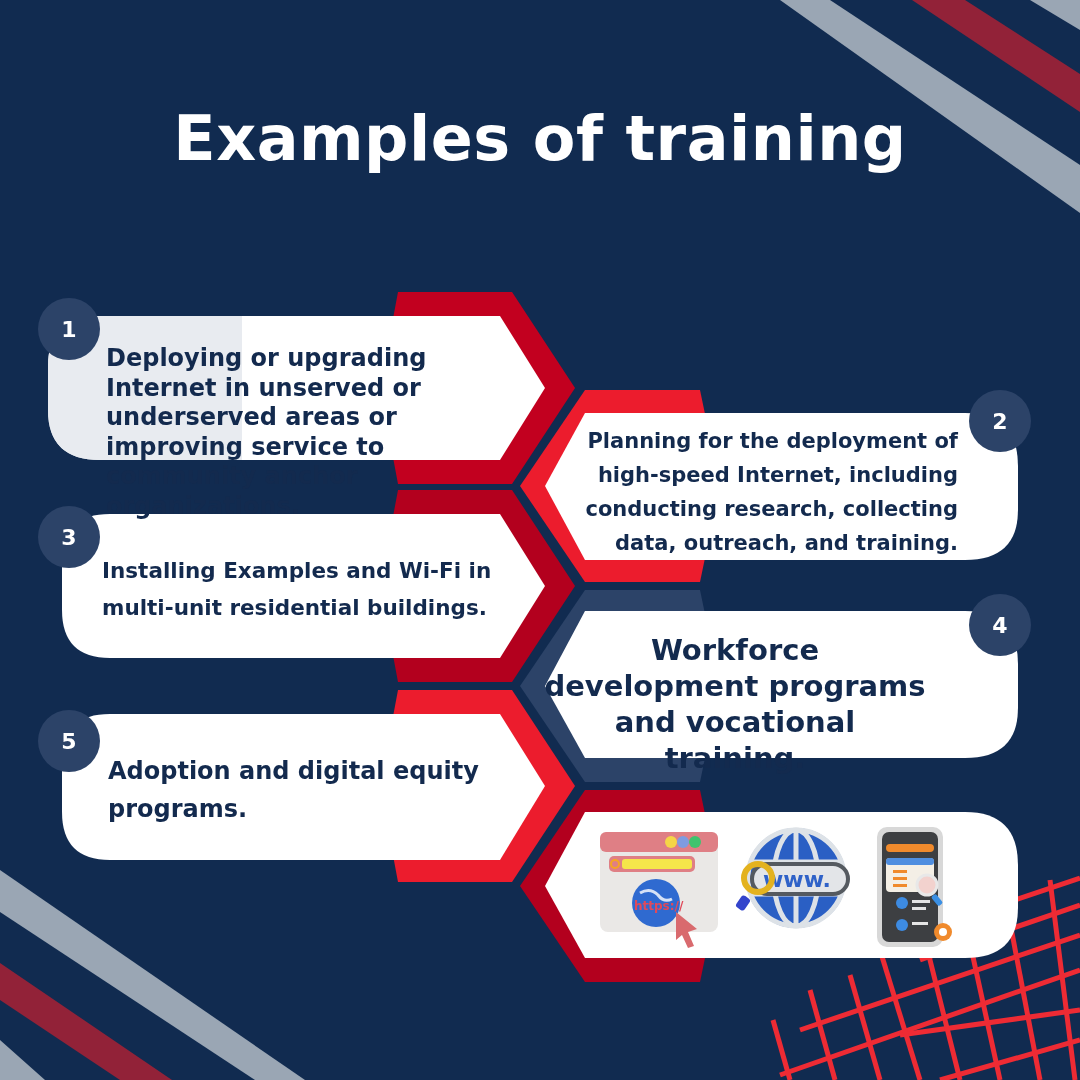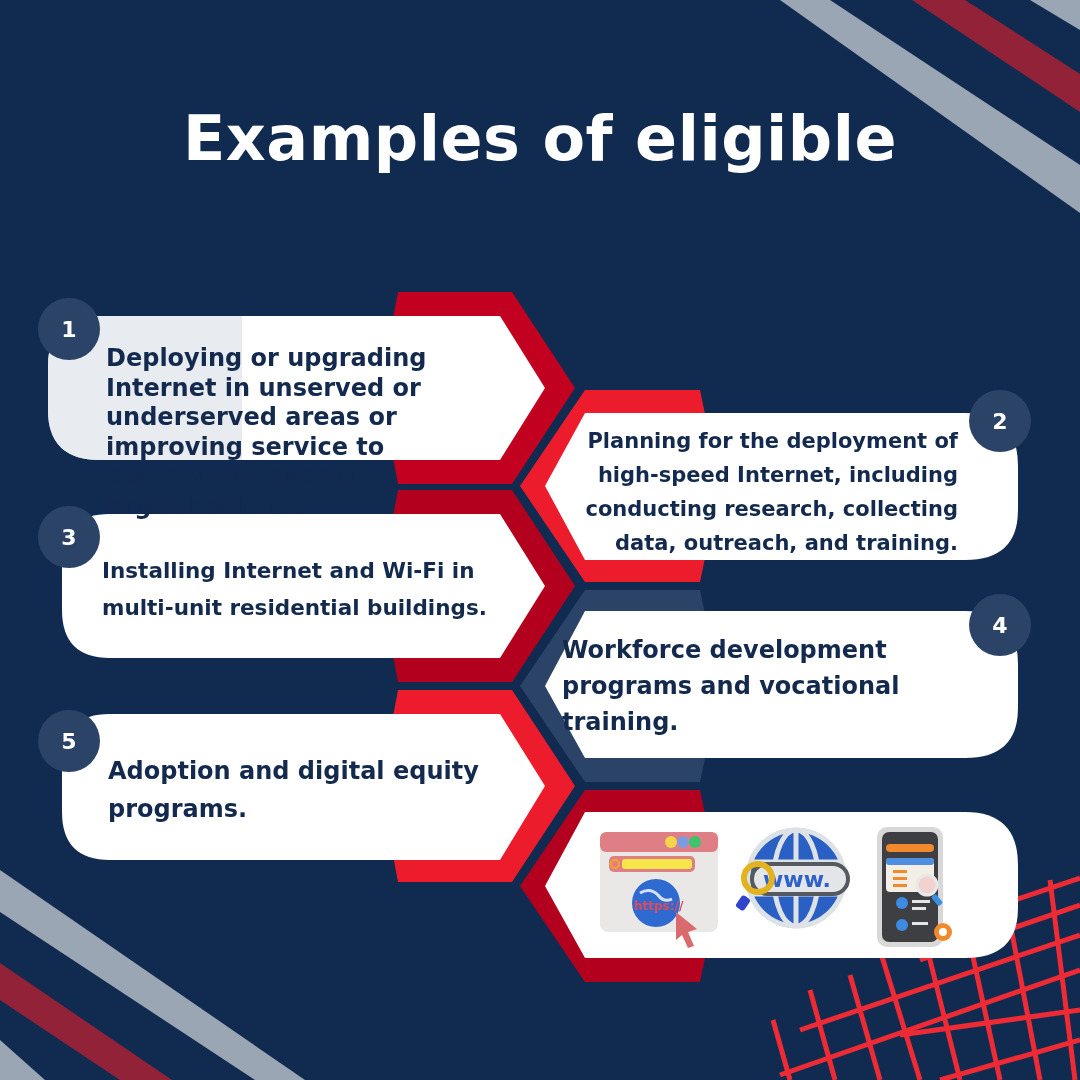--- a/index.html
+++ b/index.html
@@ -4,21 +4,21 @@
 <style>
   html, body { margin:0; padding:0; }
   body { width:1080px; height:1080px; overflow:hidden; background:#112b50; position:relative; font-family:"DejaVu Sans", sans-serif; }
   .bg-svg { position:absolute; left:0; top:0; width:1080px; height:1080px; }
   .title { position:absolute; left:0; top:100px; width:1080px; text-align:center; color:#ffffff; font-weight:bold; font-size:62px; line-height:78px; letter-spacing:0.5px; font-family:"DejaVu Sans", sans-serif; }
   .card-text { position:absolute; color:#132a4e; font-weight:bold; font-family:"DejaVu Sans", sans-serif; }
   .num { position:absolute; width:62px; height:62px; border-radius:50%; background:#2c4368; color:#fff; font-weight:bold; font-size:22px; display:flex; align-items:center; justify-content:center; font-family:"DejaVu Sans", sans-serif; }
   .t1 { left:106px; top:344px; width:420px; font-size:24px; line-height:29.5px; }
   .t2 { left:560px; top:424px; width:398px; font-size:21px; line-height:34px; text-align:right; }
   .t3 { left:102px; top:552px; width:430px; font-size:21.5px; line-height:37px; }
-  .t4 { left:562px; top:632px; width:388px; font-size:24px; line-height:36px; text-align:left; }
+  .t4 { left:541px; top:632px; width:388px; font-size:29px; line-height:36px; text-align:center; }
   .t5 { left:108px; top:752px; width:420px; font-size:24px; line-height:38px; }
 </style>
 </head>
 <body>
 
 <svg class="bg-svg" viewBox="0 0 1080 1080" xmlns="http://www.w3.org/2000/svg">
 
   <g>
     <polygon points="780,0 830,0 1080,165 1080,213" fill="#9aa6b4"></polygon>
     <polygon points="912,0 965,0 1080,74 1080,112" fill="#922238"></polygon>
@@ -119,29 +119,29 @@
     <rect x="912" y="907" width="14" height="3" fill="#e5e5e5"></rect>
     <rect x="912" y="922" width="16" height="3" fill="#e5e5e5"></rect>
     <circle cx="927" cy="885" r="10" fill="#f2d2ce" stroke="#e8e8e8" stroke-width="3"></circle>
     <rect x="934" y="894" width="6" height="12" rx="2" fill="#3a8fe4" transform="rotate(-40 937 900)"></rect>
     <circle cx="943" cy="932" r="9" fill="#f08a2c"></circle>
     <circle cx="943" cy="932" r="4" fill="#ffffff"></circle>
   </g>
 </svg>
 
 <div class="title">
-  <div>Examples of eligible</div>
+  <div>Examples of training</div>
 </div>
 
 <div class="num" style="left:38px; top:298px;">1</div>
 <div class="card-text t1">Deploying or upgrading Internet in unserved or underserved areas or improving service to community anchor organizations.</div>
 
 <div class="num" style="left:969px; top:390px;">2</div>
 <div class="card-text t2">Planning for the deployment of high-speed Internet, including conducting research, collecting data, outreach, and training.</div>
 
 <div class="num" style="left:38px; top:506px;">3</div>
-<div class="card-text t3">Installing Internet and Wi-Fi in multi-unit residential buildings.</div>
+<div class="card-text t3">Installing Examples and Wi-Fi in multi-unit residential buildings.</div>
 
 <div class="num" style="left:969px; top:594px;">4</div>
 <div class="card-text t4">Workforce development programs and vocational training.</div>
 
 <div class="num" style="left:38px; top:710px;">5</div>
 <div class="card-text t5">Adoption and digital equity programs.</div>
 
 </body></html>

